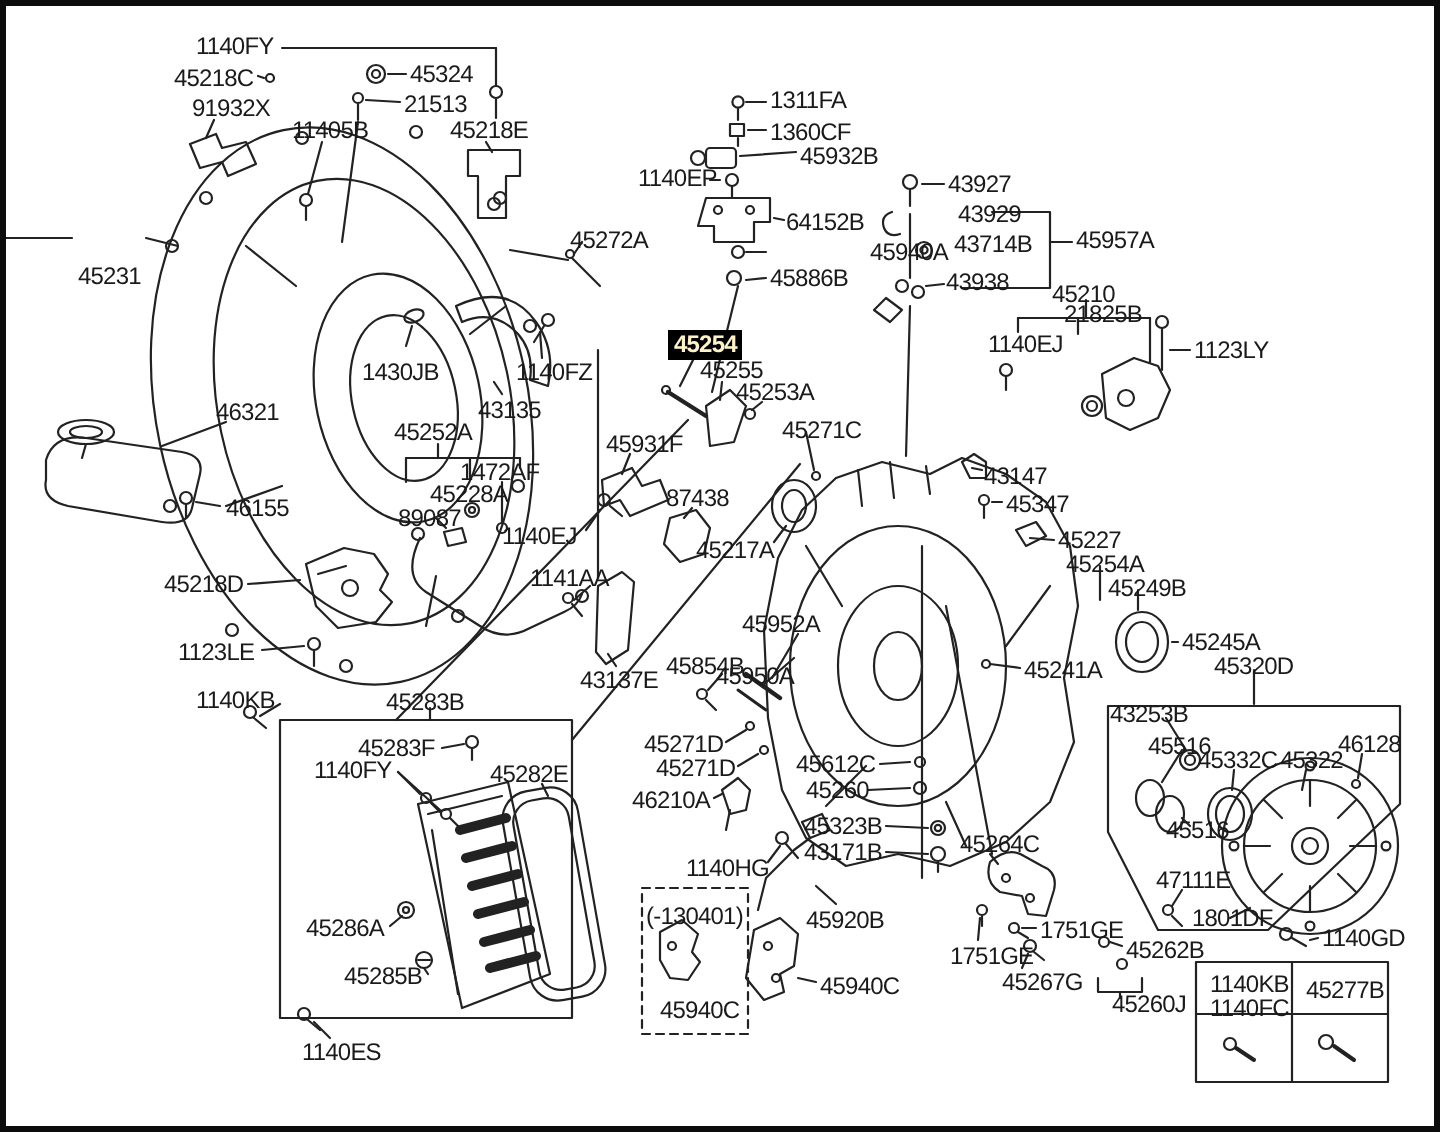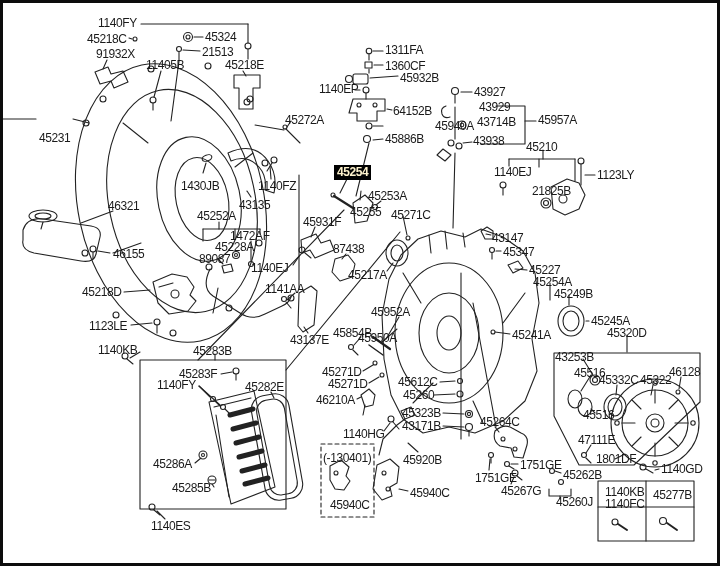--- a/index.html
+++ b/index.html
@@ -389,21 +389,21 @@
       <span class="lbl" style="left: 169px; top: 479px;">45285B</span>
       <span class="lbl" style="left: 148px; top: 517px;">1140ES</span>
       <span class="lbl" style="left: 382px; top: 41px;">1311FA</span>
       <span class="lbl" style="left: 382px; top: 57px;">1360CF</span>
       <span class="lbl" style="left: 397px; top: 69px;">45932B</span>
       <span class="lbl" style="left: 316px; top: 80px; text-align: center;">1140EP</span>
       <span class="lbl" style="left: 390px; top: 102px;">64152B</span>
       <span class="lbl" style="left: 400px; top: 117px; margin-left: 32px;">45940A</span>
       <span class="lbl" style="left: 382px; top: 130px;">45886B</span>
       <span class="lbl hl" style="left: 331px; top: 162px;">45254</span>
-      <span class="lbl" style="left: 347px; top: 176px; margin-top: 27px;">45255</span>
+      <span class="lbl" style="left: 347px; top: 176px;">45255</span>
       <span class="lbl" style="left: 365px; top: 187px;">45253A</span>
       <span class="lbl" style="left: 388px; top: 206px;">45271C</span>
       <span class="lbl" style="left: 300px; top: 213px;">45931F</span>
       <span class="lbl" style="left: 330px; top: 240px;">87438</span>
       <span class="lbl" style="left: 248px; top: 259px;">1140EJ</span>
       <span class="lbl" style="left: 262px; top: 280px;">1141AA</span>
       <span class="lbl" style="left: 345px; top: 266px;">45217A</span>
       <span class="lbl" style="left: 287px; top: 331px;">43137E</span>
       <span class="lbl" style="left: 330px; top: 324px;">45854B</span>
       <span class="lbl" style="left: 368px; top: 303px;">45952A</span>
@@ -420,21 +420,21 @@
       <span class="lbl" style="left: 407px; top: 484px;">45940C</span>
       <span class="lbl" style="left: 320px; top: 449px;">(-130401)</span>
       <span class="lbl" style="left: 327px; top: 496px;">45940C</span>
       <span class="lbl" style="left: 471px; top: 83px;">43927</span>
       <span class="lbl" style="left: 476px; top: 98px;">43929</span>
       <span class="lbl" style="left: 474px; top: 113px;">43714B</span>
       <span class="lbl" style="left: 535px; top: 111px;">45957A</span>
       <span class="lbl" style="left: 470px; top: 132px;">43938</span>
       <span class="lbl" style="left: 523px; top: 138px;">45210</span>
       <span class="lbl" style="left: 491px; top: 163px;">1140EJ</span>
-      <span class="lbl" style="left: 529px; top: 182px;">21825B</span>
+      <span class="lbl" style="left: 529px; top: 148px;">21825B</span>
       <span class="lbl" style="left: 594px; top: 166px;">1123LY</span>
       <span class="lbl" style="left: 489px; top: 229px;">43147</span>
       <span class="lbl" style="left: 500px; top: 243px;">45347</span>
       <span class="lbl" style="left: 526px; top: 261px;">45227</span>
       <span class="lbl" style="left: 530px; top: 273px;">45254A</span>
       <span class="lbl" style="left: 551px; top: 285px;">45249B</span>
       <span class="lbl" style="left: 588px; top: 312px;">45245A</span>
       <span class="lbl" style="left: 509px; top: 326px;">45241A</span>
       <span class="lbl" style="left: 604px; top: 324px;">45320D</span>
       <span class="lbl" style="left: 552px; top: 348px;">43253B</span>

